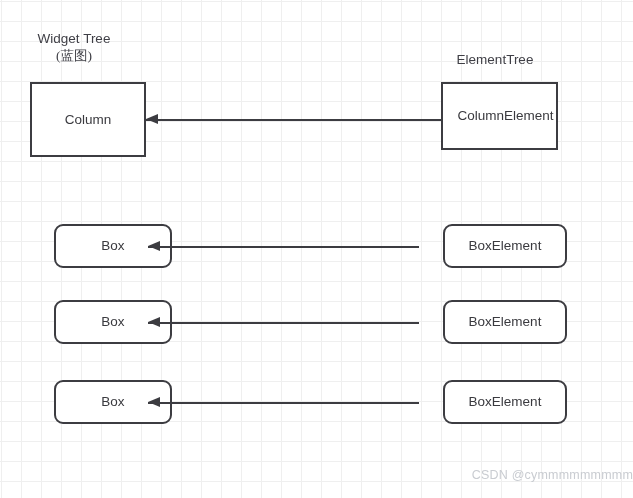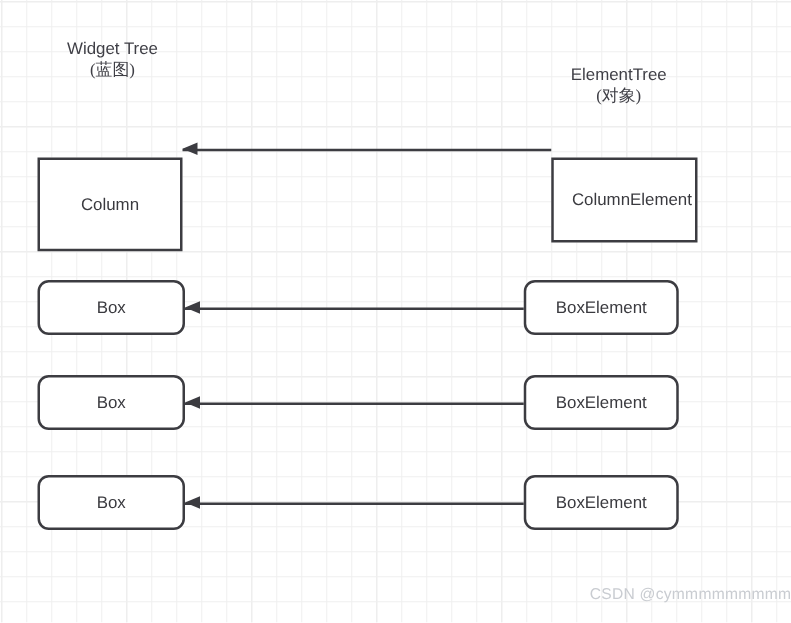--- a/index.html
+++ b/index.html
@@ -39,22 +39,22 @@
     background: #ffffff;
     border: 2.2px solid #3c3c41;
     color: #3a3a3f;
     font-size: 13.5px;
     line-height: 18px;
     display: flex;
     align-items: center;
     justify-content: center;
     text-align: center;
   }
-  .node.sharp { border-radius: 0; margin-top: 44px; }
-  .node.round { border-radius: 9px; }
+  .node.sharp { border-radius: 0; }
+  .node.round { border-radius: 9px; margin-left: 24px; }
   .node .label { padding: 0 10px; }
 
   .edge {
     position: absolute;
     height: 0;
     border-top: 2.2px solid #3c3c41;
   }
   .arrowhead {
     position: absolute;
     width: 0;
@@ -70,28 +70,27 @@
     font-size: 12.5px;
     letter-spacing: 0.2px;
     white-space: nowrap;
   }
 </style>
 </head>
 <body>
 
 <div id="canvas">
 
-  <div class="col-title" style="left:20px; top:30px; width:140px;">
+  <div class="col-title" style="left:4px; top:30px; width:140px;">
     <span>Widget Tree</span>
     <span class="line2">(蓝图)</span>
   </div>
 
   <div class="col-title" style="left:425px; top:32px; width:140px;margin-top:19px;">
     <span>ElementTree</span>
-    <span class="line2">(对象)</span>
   </div>
 
   <div class="node sharp" style="left:30px; top:82px; width:116px; height:75px;">
     <span class="label">Column</span>
   </div>
 
   <div class="node sharp" style="left:441px; top:82px; width:117px; height:68px;">
     <span class="label" style="max-width:84px;">ColumnElement</span>
   </div>
 

